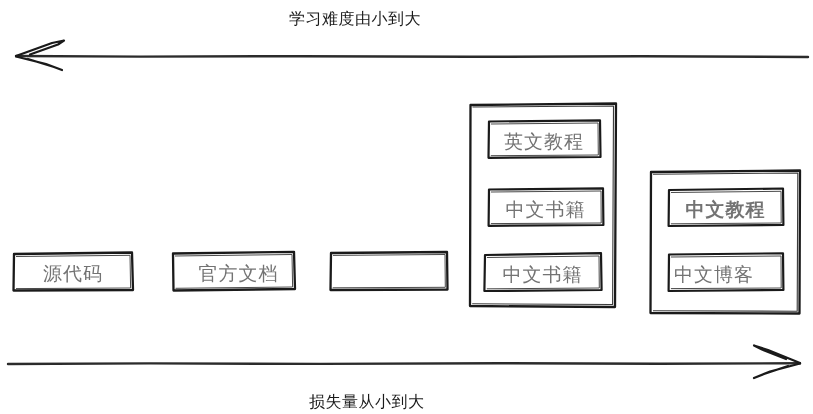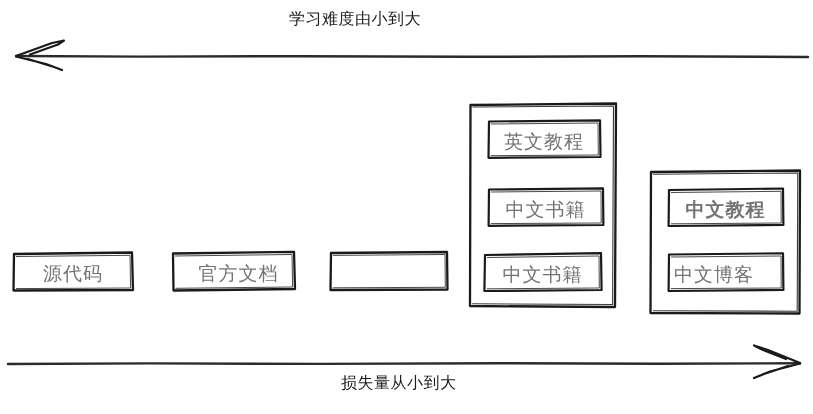--- a/index.html
+++ b/index.html
@@ -31,22 +31,21 @@
     letter-spacing: 0.5px;
     white-space: nowrap;
     font-family: "DejaVu Sans", "Liberation Sans", sans-serif;
   }
   #label-top {
     left: 289px;
     top: 9px;
   }
   #label-bottom {
     left: 309px;
-    top: 373px;
-    margin-left: 32px;
+    top: 392px;
   }
   .node-label {
     position: absolute;
     font-size: 19px;
     color: #737373;
     white-space: nowrap;
     letter-spacing: 1px;
     text-align: center;
     font-family: "DejaVu Sans", "Liberation Sans", sans-serif;
     pointer-events: none;

